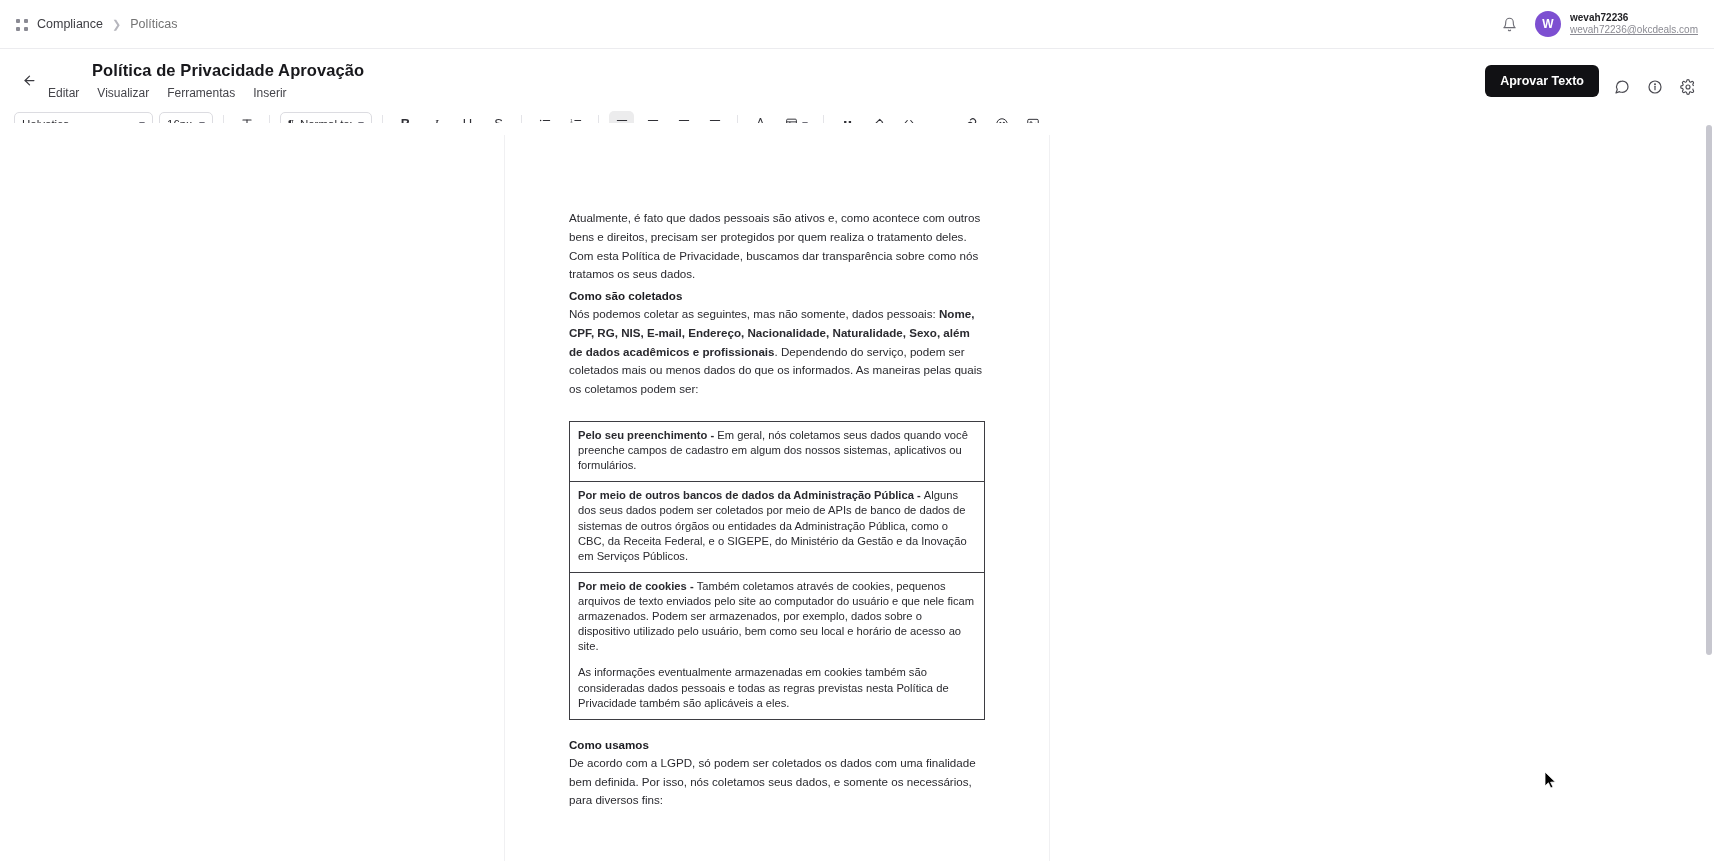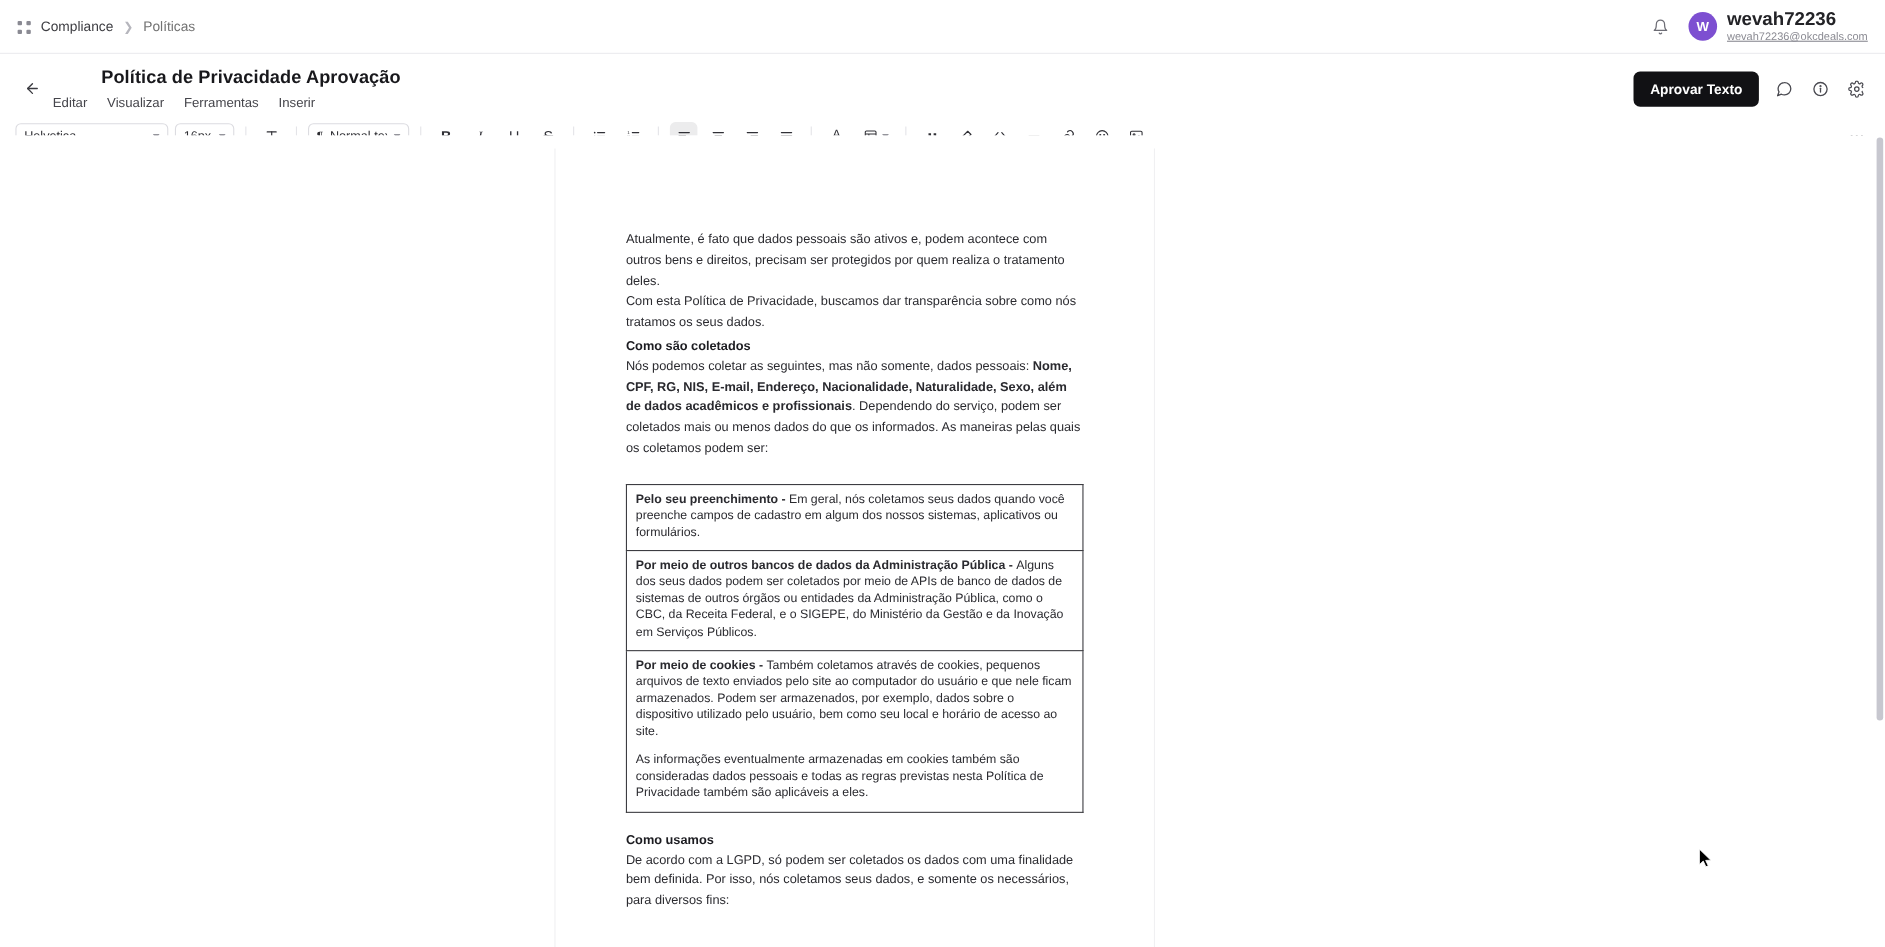--- a/index.html
+++ b/index.html
@@ -44,39 +44,39 @@
     width: 22px; height: 22px; display: flex; align-items: center; justify-content: center;
     color: #6d6d75;
   }
   .user-chip { display: flex; align-items: center; gap: 9px; }
   .avatar {
     width: 26px; height: 26px; border-radius: 50%;
     background: #7d4fd1; color: #fff; font-size: 12px; font-weight: bold;
     display: flex; align-items: center; justify-content: center;
   }
   .user-meta { line-height: 1.25; }
-  .user-name { font-size: 17px; color: #232327; font-weight: bold; }
+  .user-name { font-size: 10px; color: #232327; font-weight: bold; }
   .user-mail { font-size: 10px; color: #8b8b93; text-decoration: underline; }
 
   
   .dochead {
     padding: 10px 16px 6px 16px;
     display: flex;
     align-items: flex-start;
     background: #fff;
   }
   .back-btn {
     width: 26px; height: 26px; display:flex; align-items:center; justify-content:center;
     color: #3b3b41; margin-right: 6px; margin-top: 8px;
   }
   .title-block { padding-top: 2px; }
   .doc-title { font-size: 16.5px; font-weight: bold; color: #18181c; letter-spacing: .1px; margin-left: 44px; }
   .menus { display: flex; gap: 18px; margin-top: 6px; }
   .menu-item { font-size: 12px; color: #45454b; }
-  .head-right { margin-left: auto; display: flex; align-items: center; gap: 13px; padding-top: 6px; padding-left: 27px; }
+  .head-right { margin-left: auto; display: flex; align-items: flex-end; gap: 13px; padding-top: 6px; padding-left: 27px; }
   .approve-btn {
     background: #111114; color: #fff; font-size: 12.5px; font-weight: bold;
     border-radius: 6px; padding: 9px 15px; border: none;
   }
   .head-icon { color: #4a4a51; display: flex; align-items: center; justify-content: center; width: 20px; height: 20px;}
 
   
   .toolbar {
     height: 36px;
     display: flex;
@@ -392,21 +392,21 @@
         <circle cx="12" cy="12" r="1.6"></circle>
         <circle cx="19" cy="12" r="1.6"></circle>
     </svg>
   </div>
 </div>
 
 <div class="canvas">
   <div class="page">
     <div class="doc-body">
 
-      <p class="p-loose">Atualmente, é fato que dados pessoais são ativos e, podem acontece com outros bens e direitos, precisam ser protegidos por quem realiza o tratamento deles.</p>
+      <p class="p-loose">Atualmente, é fato que dados pessoais são ativos e, como acontece com outros bens e direitos, precisam ser protegidos por quem realiza o tratamento deles.</p>
       <p class="p-loose">Com esta Política de Privacidade, buscamos dar transparência sobre como nós tratamos os seus dados.</p>
 
       <p class="h-sub">Como são coletados</p>
 
       <p class="p-loose">
         <span>Nós podemos coletar as seguintes, mas não somente, dados pessoais: </span><span class="bold">Nome, CPF, RG, NIS, E-mail, Endereço, Nacionalidade, Naturalidade, Sexo, além de dados acadêmicos e profissionais</span><span>. Dependendo do serviço, podem ser coletados mais ou menos dados do que os informados. As maneiras pelas quais os coletamos podem ser:</span>
       </p>
 
       <table class="datatbl">
         <tbody>

